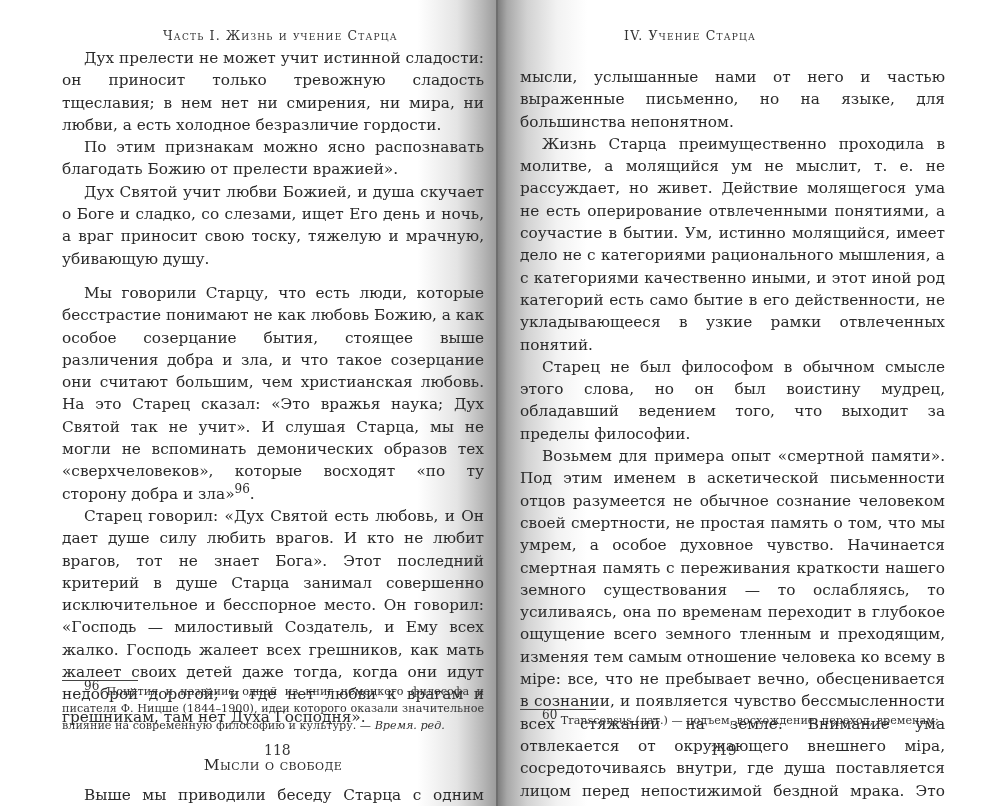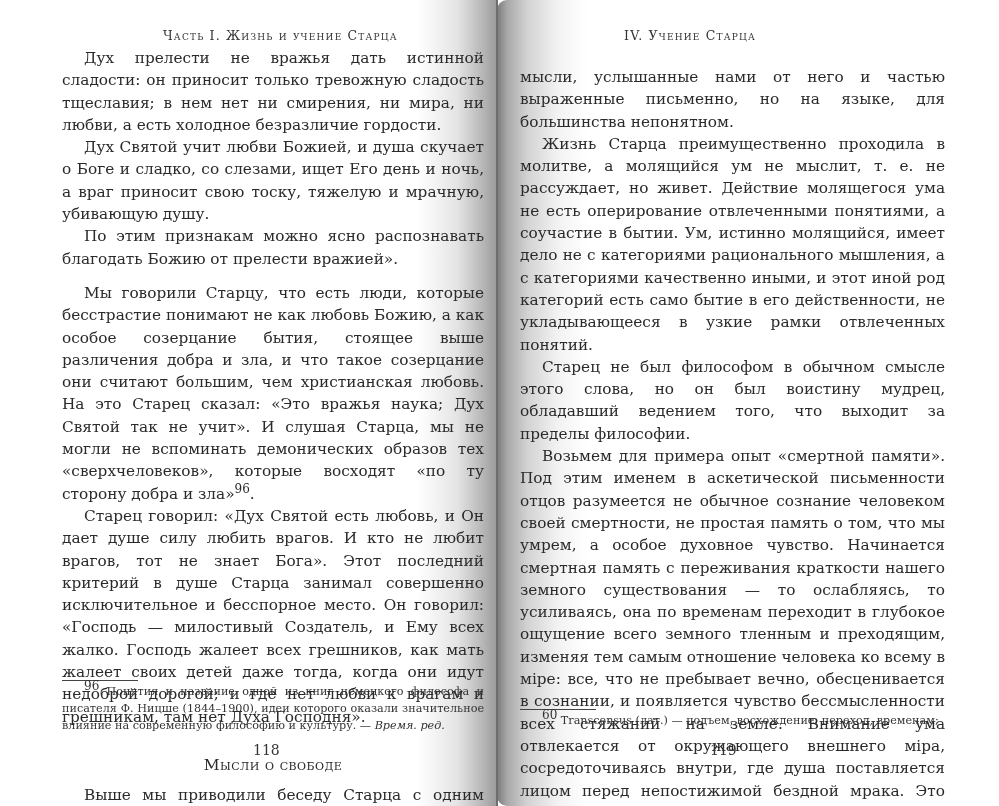--- a/index.html
+++ b/index.html
@@ -7,21 +7,21 @@
     width: 999px; height: 806px; overflow: hidden; position: relative;
     background: #ffffff;
     font-family: "DejaVu Serif", "Liberation Serif", serif;
     color: #2a2a2a;
   }
   .spread { position: absolute; inset: 0; }
   .page { position: absolute; top: 0; height: 806px; overflow: hidden; }
   .page.left { left: 0; width: 497px;
     background: linear-gradient(to right, #ffffff 0%, #ffffff 84%, #e4e4e4 92%, #b8b8b8 97%, #9a9a9a 100%); }
   .page.right { left: 497px; width: 502px;
-    background: linear-gradient(to right, #7a7a7a 0%, #a8a8a8 2%, #d2d2d2 6%, #f2f2f2 12%, #ffffff 18%, #ffffff 100%); border-radius: 10px; }
+    background: linear-gradient(to right, #7a7a7a 0%, #a8a8a8 2%, #d2d2d2 6%, #f2f2f2 12%, #ffffff 18%, #ffffff 100%); }
   .gutter-line { position: absolute; left: 496px; top: 0; width: 2px; height: 806px; background: #6e6e6e; }
 
   .running-head {
     position: absolute; top: 28px; font-size: 12.5px; letter-spacing: 1.2px;
     font-variant: small-caps; color: #333; white-space: nowrap;
   }
   .left .running-head { left: 163px; }
   .right .running-head { left: 127px; }
 
   .text {
@@ -47,35 +47,35 @@
 
   .footnote {
     position: absolute; font-size: 11.2px; line-height: 17px; text-align: justify; color: #333;
   }
   .left .footnote { left: 62px; width: 422px; top: 683px; }
   .right .footnote { left: 23px; width: 425px; top: 712px; }
   .footnote p { margin: 0; text-indent: 22px; }
   .footnote em { font-style: italic; }
 
   .page-number { position: absolute; top: 742px; font-size: 14px; color: #333; }
-  .left .page-number { left: 253px; }
+  .left .page-number { left: 264px; }
   .right .page-number { left: 213px; text-align: right; }
 </style>
 </head>
 <body>
 
 <div class="spread">
 
   <div class="page left">
     <div class="running-head">Часть I. Жизнь и учение Старца</div>
 
     <div class="text">
-      <p>Дух прелести не вражья дать истинной сладости: он приносит только тревожную сладость тщеславия; в нем нет ни смирения, ни мира, ни любви, а есть холодное безразличие гордости.</p>
+      <p>Дух прелести не может учит истинной сладости: он приносит только тревожную сладость тщеславия; в нем нет ни смирения, ни мира, ни любви, а есть холодное безразличие гордости.</p>
+      <p>По этим признакам можно ясно распознавать благодать Божию от прелести вражией».</p>
       <p>Дух Святой учит любви Божией, и душа скучает о Боге и сладко, со слезами, ищет Его день и ночь, а враг приносит свою тоску, тяжелую и мрачную, убивающую душу.</p>
-      <p>По этим признакам можно ясно распознавать благодать Божию от прелести вражией».</p>
       <p class="gap-before"><span>Мы говорили Старцу, что есть люди, которые бесстрастие понимают не как любовь Божию, а как особое созерцание бытия, стоящее выше различения добра и зла, и что такое созерцание они считают большим, чем христианская любовь. На это Старец сказал: «Это вражья наука; Дух Святой так не учит». И слушая Старца, мы не могли не вспоминать демонических образов тех «сверхчеловеков», которые восходят «по ту сторону добра и зла»</span><sup>96</sup><span>.</span></p>
       <p>Старец говорил: «Дух Святой есть любовь, и Он дает душе силу любить врагов. И кто не любит врагов, тот не знает Бога». Этот последний критерий в душе Старца занимал совершенно исключительное и бесспорное место. Он говорил: «Господь — милостивый Создатель, и Ему всех жалко. Господь жалеет всех грешников, как мать жалеет своих детей даже тогда, когда они идут недоброй дорогой; и где нет любви к врагам и грешникам, там нет Духа Господня».</p>
       <div class="section-title">Мысли о свободе</div>
       <p>Выше мы приводили беседу Старца с одним молодым студентом, из которой отчасти видны его взгляды на свободу, а здесь мы хотим дополнительно привести и иные его</p>
     </div>
 
     <div class="fn-rule"></div>
     <div class="footnote">
       <p><sup>96</sup> <span>Понятия и название одной из книг немецкого философа и писателя Ф. Ницше (1844–1900), идеи которого оказали значительное влияние на современную философию и культуру. — </span><em>Время. ред.</em></p>
     </div>

